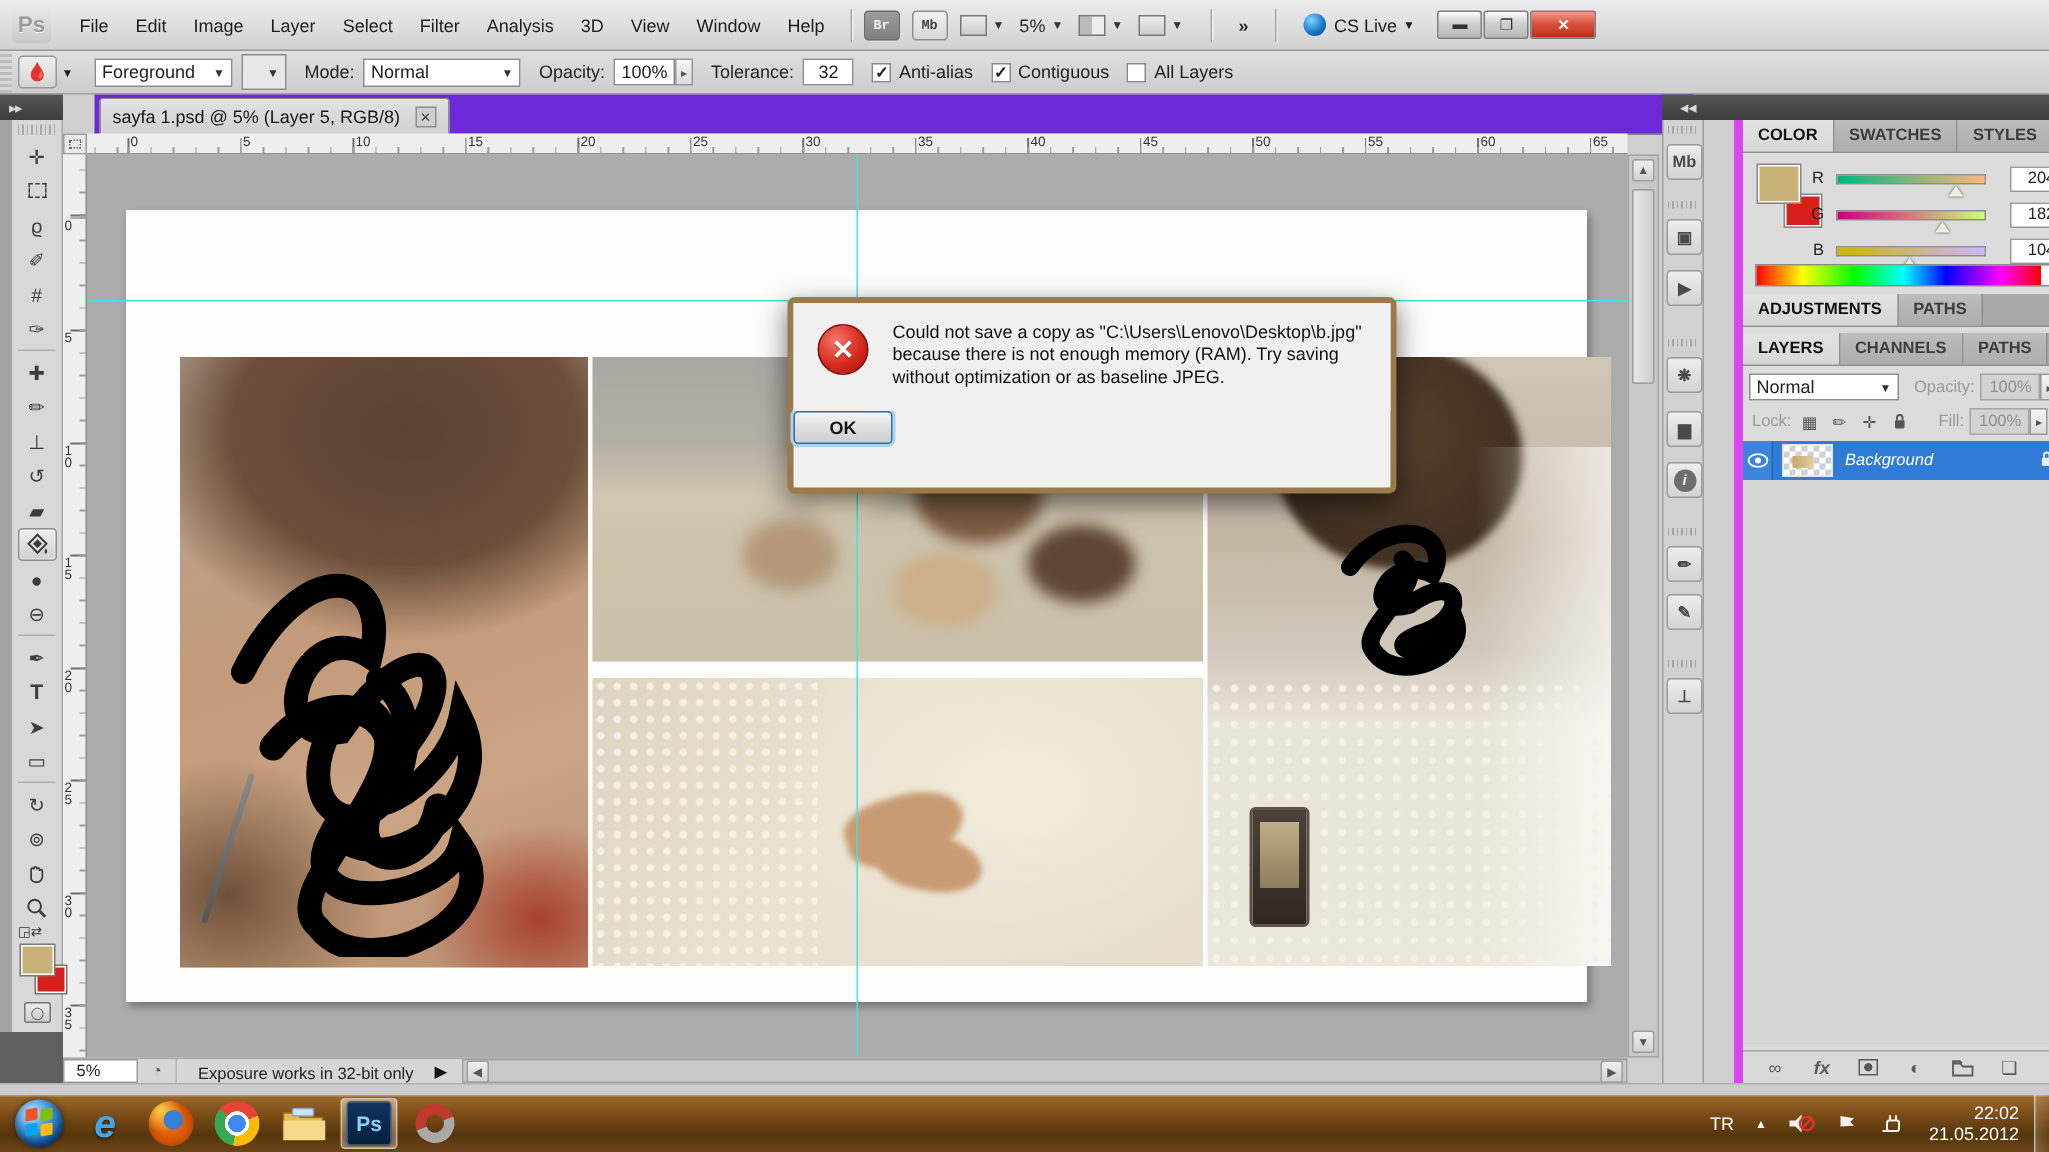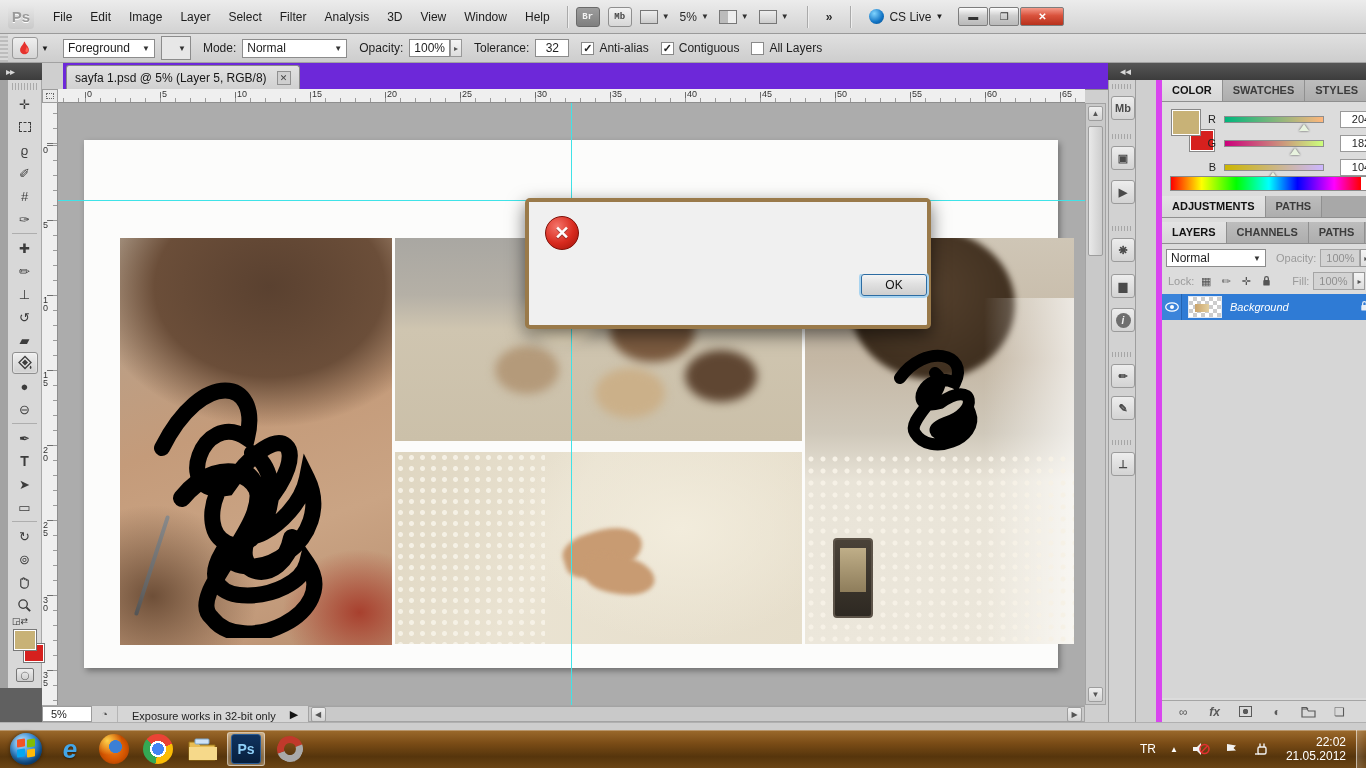--- a/index.html
+++ b/index.html
@@ -143,21 +143,21 @@
   #dlg-title{height:22px;background:linear-gradient(#cfa76b,#a8814a 60%,#97713c);
     display:flex;align-items:center;padding:0 8px;color:#1c1205;font-size:12px;
     text-shadow:0 1px 1px rgba(255,255,255,.35);}
   #dlg-body{position:relative;height:72px;background:#f0f0f0;}
   #err-icon{position:absolute;left:16px;top:14px;width:34px;height:34px;border-radius:50%;
     background:radial-gradient(circle at 35% 30%,#f4756b,#d82a1e 55%,#9d130a);
     border:1px solid #7e0f07;display:flex;align-items:center;justify-content:center;
     color:#fff;font-weight:bold;font-size:18px;text-shadow:0 1px 1px rgba(0,0,0,.4);}
   #dlg-msg{position:absolute;left:66px;top:12px;width:330px;font-size:12px;line-height:15px;
     color:#111;white-space:pre-line;}
-  #dlg-btnrow{height:32px;display:flex;align-items:flex-start;justify-content:flex-end;}
+  #dlg-btnrow{height:32px;display:flex;align-items:flex-start;justify-content:flex-start;font-weight:bold;}
   #ok-btn{width:66px;height:22px;border:1px solid #2d6ca2;border-radius:3px;
     background:linear-gradient(#f4f4f4,#e0e0e0 45%,#cfcfcf);font-size:12px;color:#111;
     box-shadow:0 0 0 2px #a9d4f0;display:flex;align-items:center;justify-content:center;}
 
   
   #vscroll{left:1085px;top:103px;width:21px;height:602px;background:#c9c9c9;border:1px solid #a3a3a3;}
   .sb-arrow{position:absolute;left:2px;width:15px;height:15px;background:linear-gradient(#efefef,#d2d2d2);
     border:1px solid #9d9d9d;border-radius:2px;font-size:8px;color:#555;display:flex;
     align-items:center;justify-content:center;}
   #vthumb{position:absolute;left:2px;top:22px;width:15px;height:130px;background:
@@ -491,20 +491,23 @@
       </div>
       <div class="lacedots" style="left:0;top:290px;width:272px;height:0;"></div>
     </div>
 
     <div class="guide-h"></div>
     <div class="guide-v"></div>
 
     <div id="dialog">
       <div id="dlg-body">
         <div id="err-icon">✕</div>
+        <div id="dlg-msg">Could not save a copy as "C:\Users\Lenovo\Desktop\b.jpg"
+because there is not enough memory (RAM).  Try saving
+without optimization or as baseline JPEG.</div>
       </div>
       <div id="dlg-btnrow">
         <div id="ok-btn">
             <span>OK</span>
           </div>
       </div>
     </div>
   </div>
 
   <div class="abs" id="vscroll">

